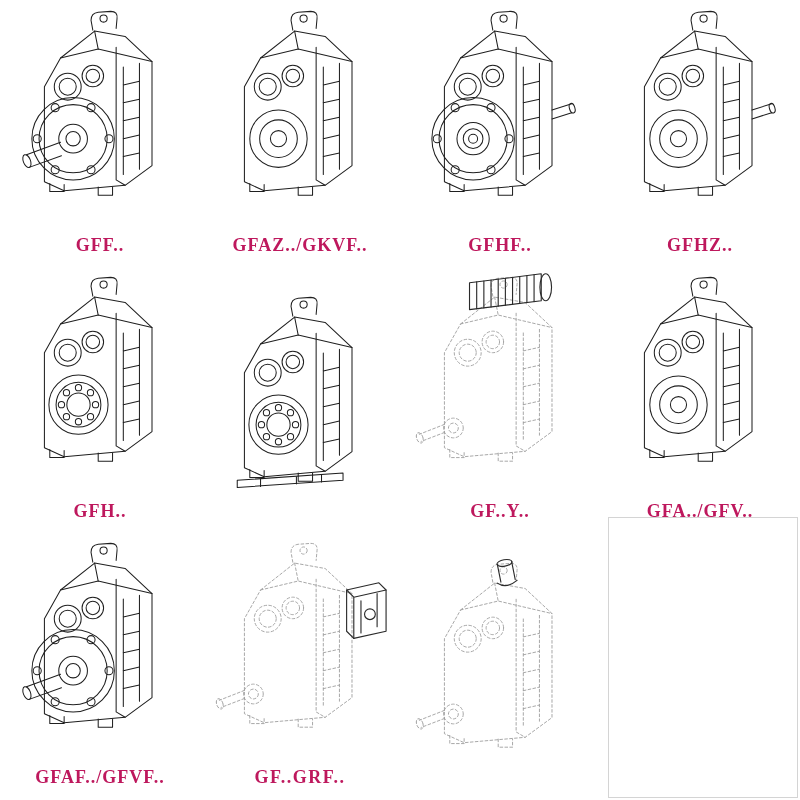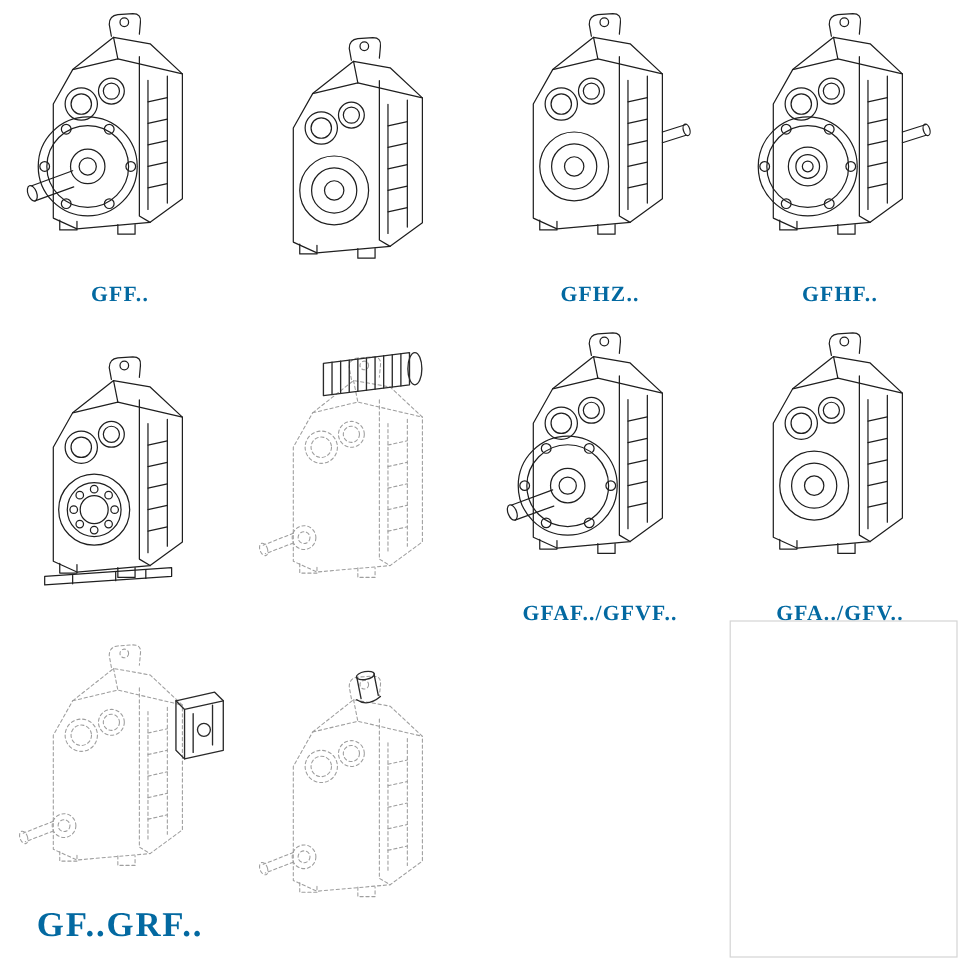--- a/index.html
+++ b/index.html
@@ -41,25 +41,25 @@
   svg.drawing {
     width: 182px;
     height: 208px;
   }
   figure { margin: 0; width: 100%; height: 100%; display: flex; flex-direction: column; }
   figcaption {
     text-align: center;
     font-weight: bold;
     font-size: 18px;
     letter-spacing: 1px;
-    color: #0369a1;
+    color: #be185d;
     margin-top: 20px;
     white-space: nowrap;
   }
-  .cell.lg figcaption { font-size: 29px; letter-spacing: 1.5px; }
+  .cell.lg figcaption { font-size: 18px; letter-spacing: 1.5px; }
   
   .corner-frame {
     position: absolute;
     left: 608px;
     top: 517px;
     width: 188px;
     height: 279px;
     border: 1px solid #d4d4d4;
     pointer-events: none;
   }
@@ -197,20 +197,34 @@
     </div>
 
     <div class="cell">
       <figure>
         <div class="art">
           <svg class="drawing" viewBox="0 0 200 232">
             <use href="#g-body" class="ln"></use>
               <use href="#g-hollow-plain" class="ln"></use>
           </svg>
         </div>
+        <figcaption>GFAZ../GKVF..</figcaption>
+      </figure>
+    </div>
+
+    <div class="cell">
+      <figure>
+        <div class="art">
+          <svg class="drawing" viewBox="0 0 200 232">
+            <use href="#g-body" class="ln"></use>
+              <use href="#g-flange-bore" class="ln"></use>
+              <use href="#g-rightshaft" class="ln"></use>
+          </svg>
+        </div>
+        <figcaption>GFHF..</figcaption>
       </figure>
     </div>
 
     <div class="cell">
       <figure>
         <div class="art">
           <svg class="drawing" viewBox="0 0 200 232">
             <use href="#g-body" class="ln"></use>
               <use href="#g-hollow-plain" class="ln"></use>
               <use href="#g-rightshaft" class="ln"></use>
@@ -218,28 +232,26 @@
         </div>
         <figcaption>GFHZ..</figcaption>
       </figure>
     </div>
 
     <div class="cell">
       <figure>
         <div class="art">
           <svg class="drawing" viewBox="0 0 200 232">
             <use href="#g-body" class="ln"></use>
-              <use href="#g-flange-bore" class="ln"></use>
-              <use href="#g-rightshaft" class="ln"></use>
-          </svg>
-        </div>
-        <figcaption>GFHF..</figcaption>
-      </figure>
-    </div>
-
+              <use href="#g-hollow" class="ln"></use>
+          </svg>
+        </div>
+        <figcaption>GFH..</figcaption>
+      </figure>
+    </div>
 
     <div class="cell">
       <figure>
         <div class="art">
           <svg class="drawing" viewBox="0 0 200 232">
             <use href="#g-body" class="ln"></use>
               <use href="#g-hollow" class="ln"></use>
               <use href="#g-base" class="ln"></use>
           </svg>
         </div>
@@ -249,44 +261,45 @@
 
     <div class="cell">
       <figure>
         <div class="art">
           <svg class="drawing" viewBox="0 0 200 232">
             <use href="#g-body" class="gh"></use>
               <use href="#g-inshaft" class="gh"></use>
               <use href="#g-motor" class="at"></use>
           </svg>
         </div>
+        <figcaption>GF..Y..</figcaption>
+      </figure>
+    </div>
+
+    <div class="cell">
+      <figure>
+        <div class="art">
+          <svg class="drawing" viewBox="0 0 200 232">
+            <use href="#g-body" class="ln"></use>
+              <use href="#g-hollow-plain" class="ln"></use>
+          </svg>
+        </div>
+        <figcaption>GFA../GFV..</figcaption>
       </figure>
     </div>
 
     <div class="cell">
       <figure>
         <div class="art">
           <svg class="drawing" viewBox="0 0 200 232">
             <use href="#g-body" class="ln"></use>
               <use href="#g-flange" class="ln"></use>
           </svg>
         </div>
         <figcaption>GFAF../GFVF..</figcaption>
-      </figure>
-    </div>
-
-    <div class="cell">
-      <figure>
-        <div class="art">
-          <svg class="drawing" viewBox="0 0 200 232">
-            <use href="#g-body" class="ln"></use>
-              <use href="#g-hollow-plain" class="ln"></use>
-          </svg>
-        </div>
-        <figcaption>GFA../GFV..</figcaption>
       </figure>
     </div>
 
     <div class="cell lg">
       <figure>
         <div class="art">
           <svg class="drawing" viewBox="0 0 200 232">
             <use href="#g-body" class="gh"></use>
               <use href="#g-inshaft" class="gh"></use>
               <use href="#g-sideblock" class="at"></use>

